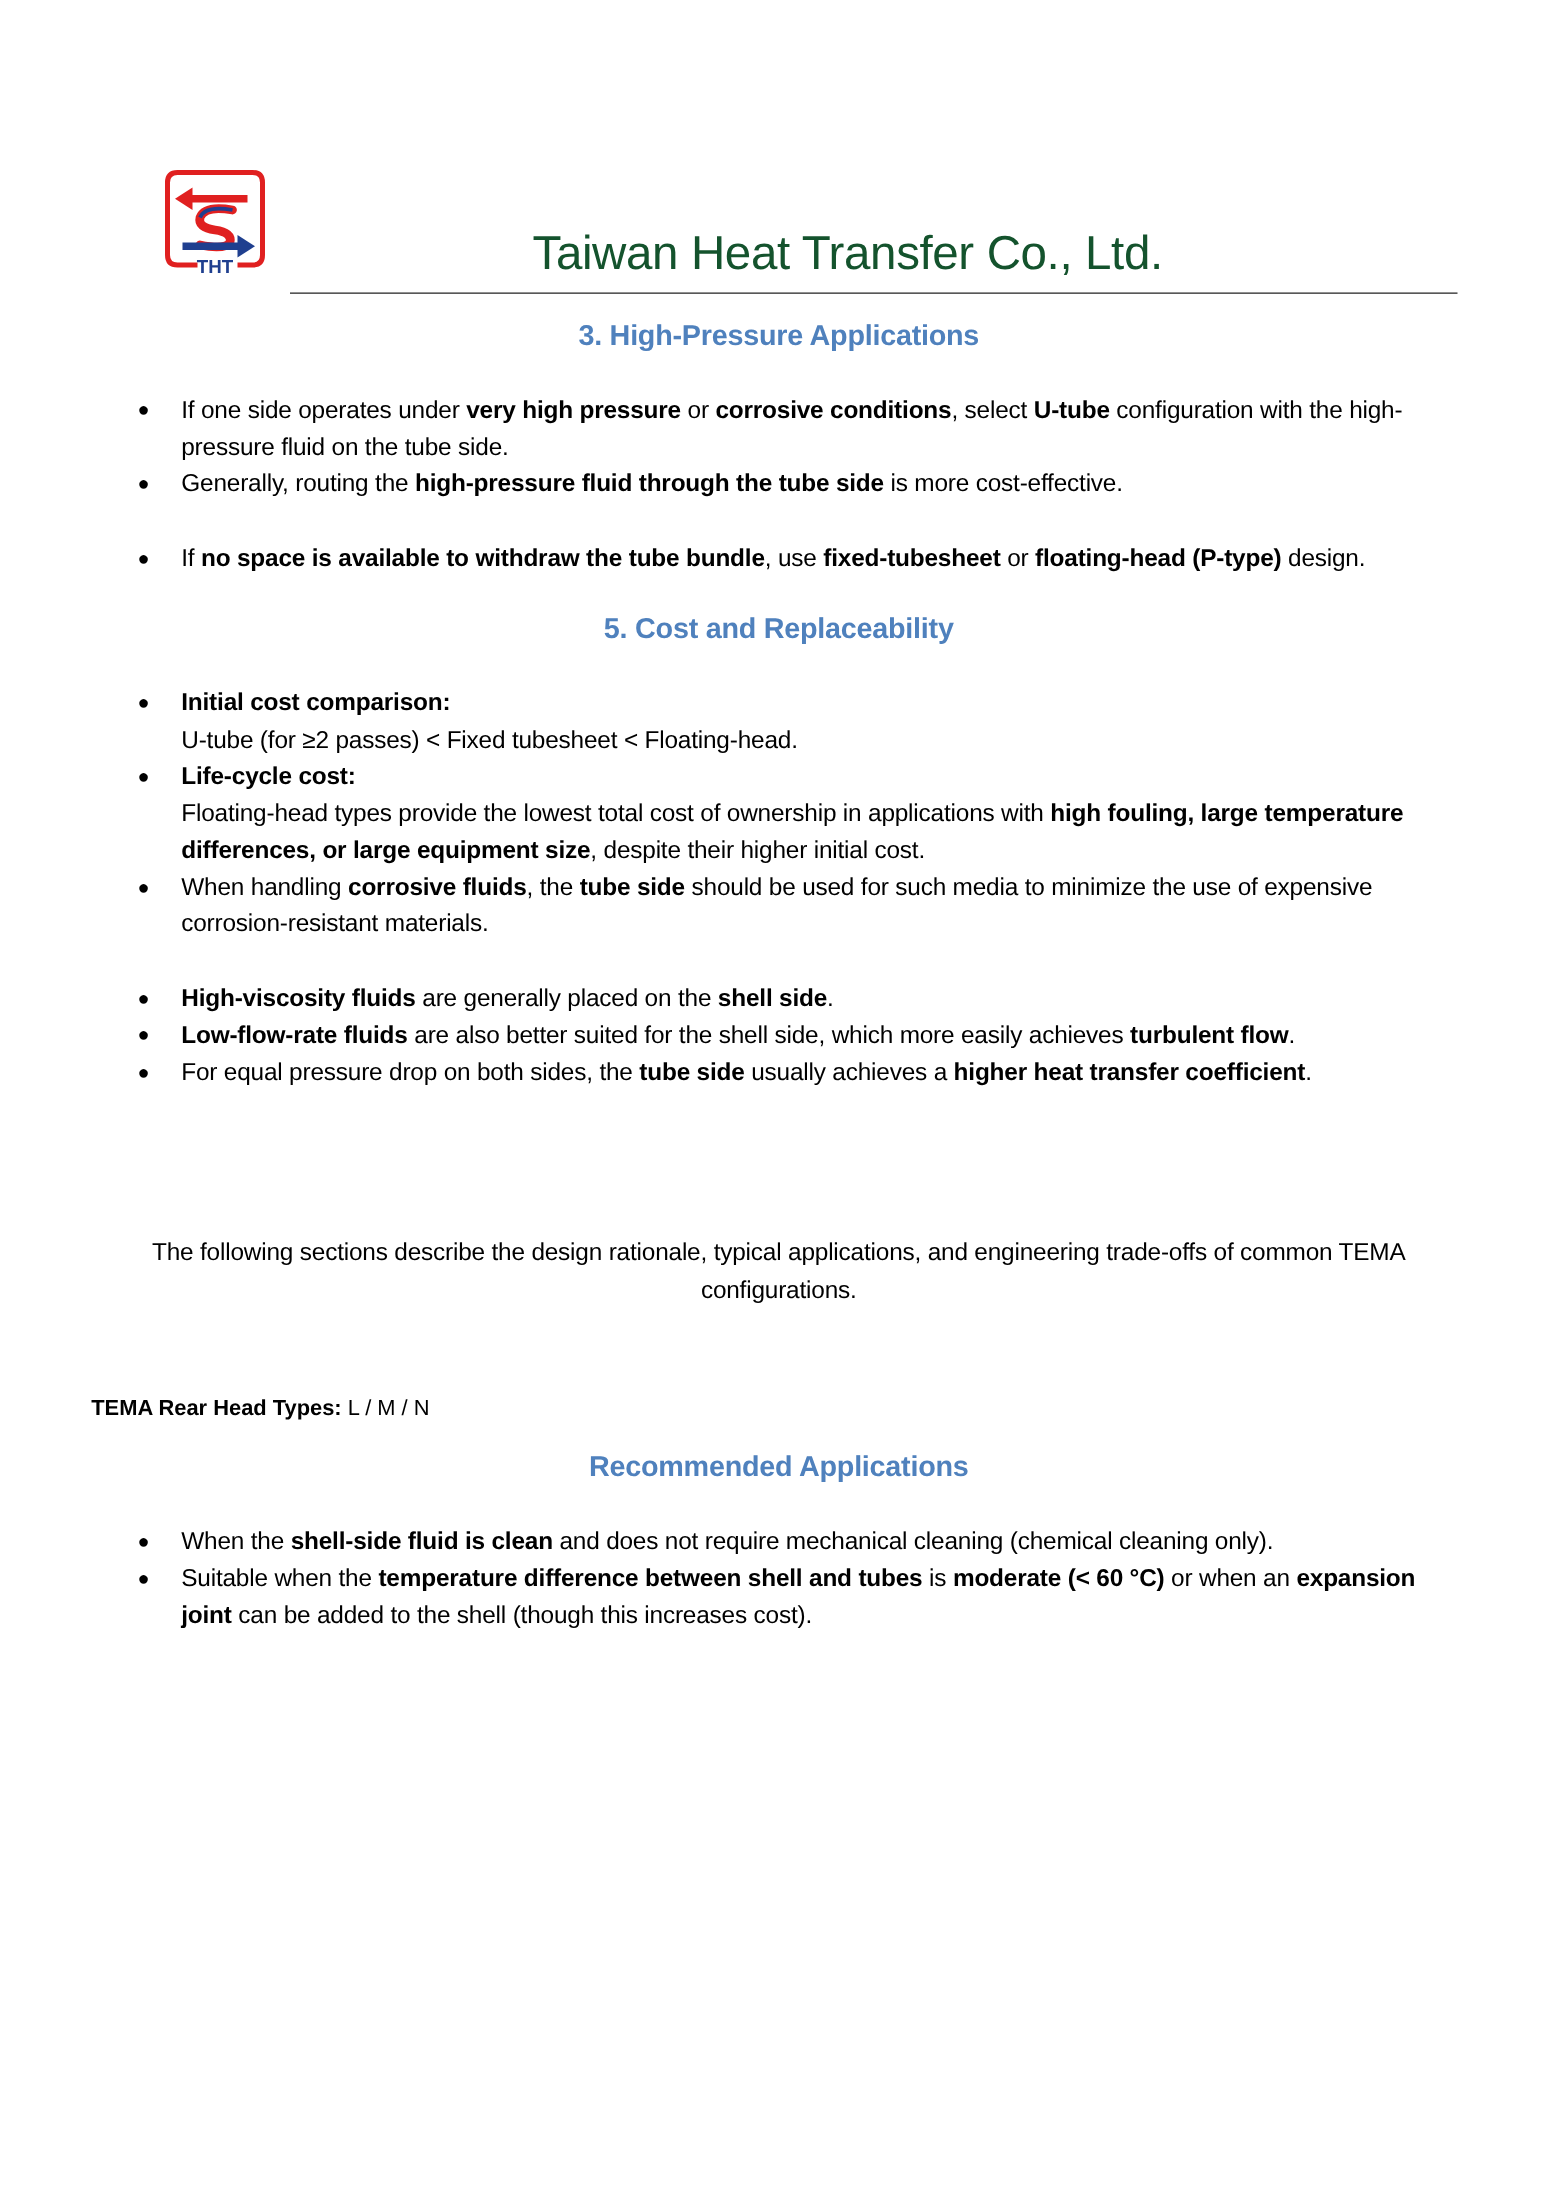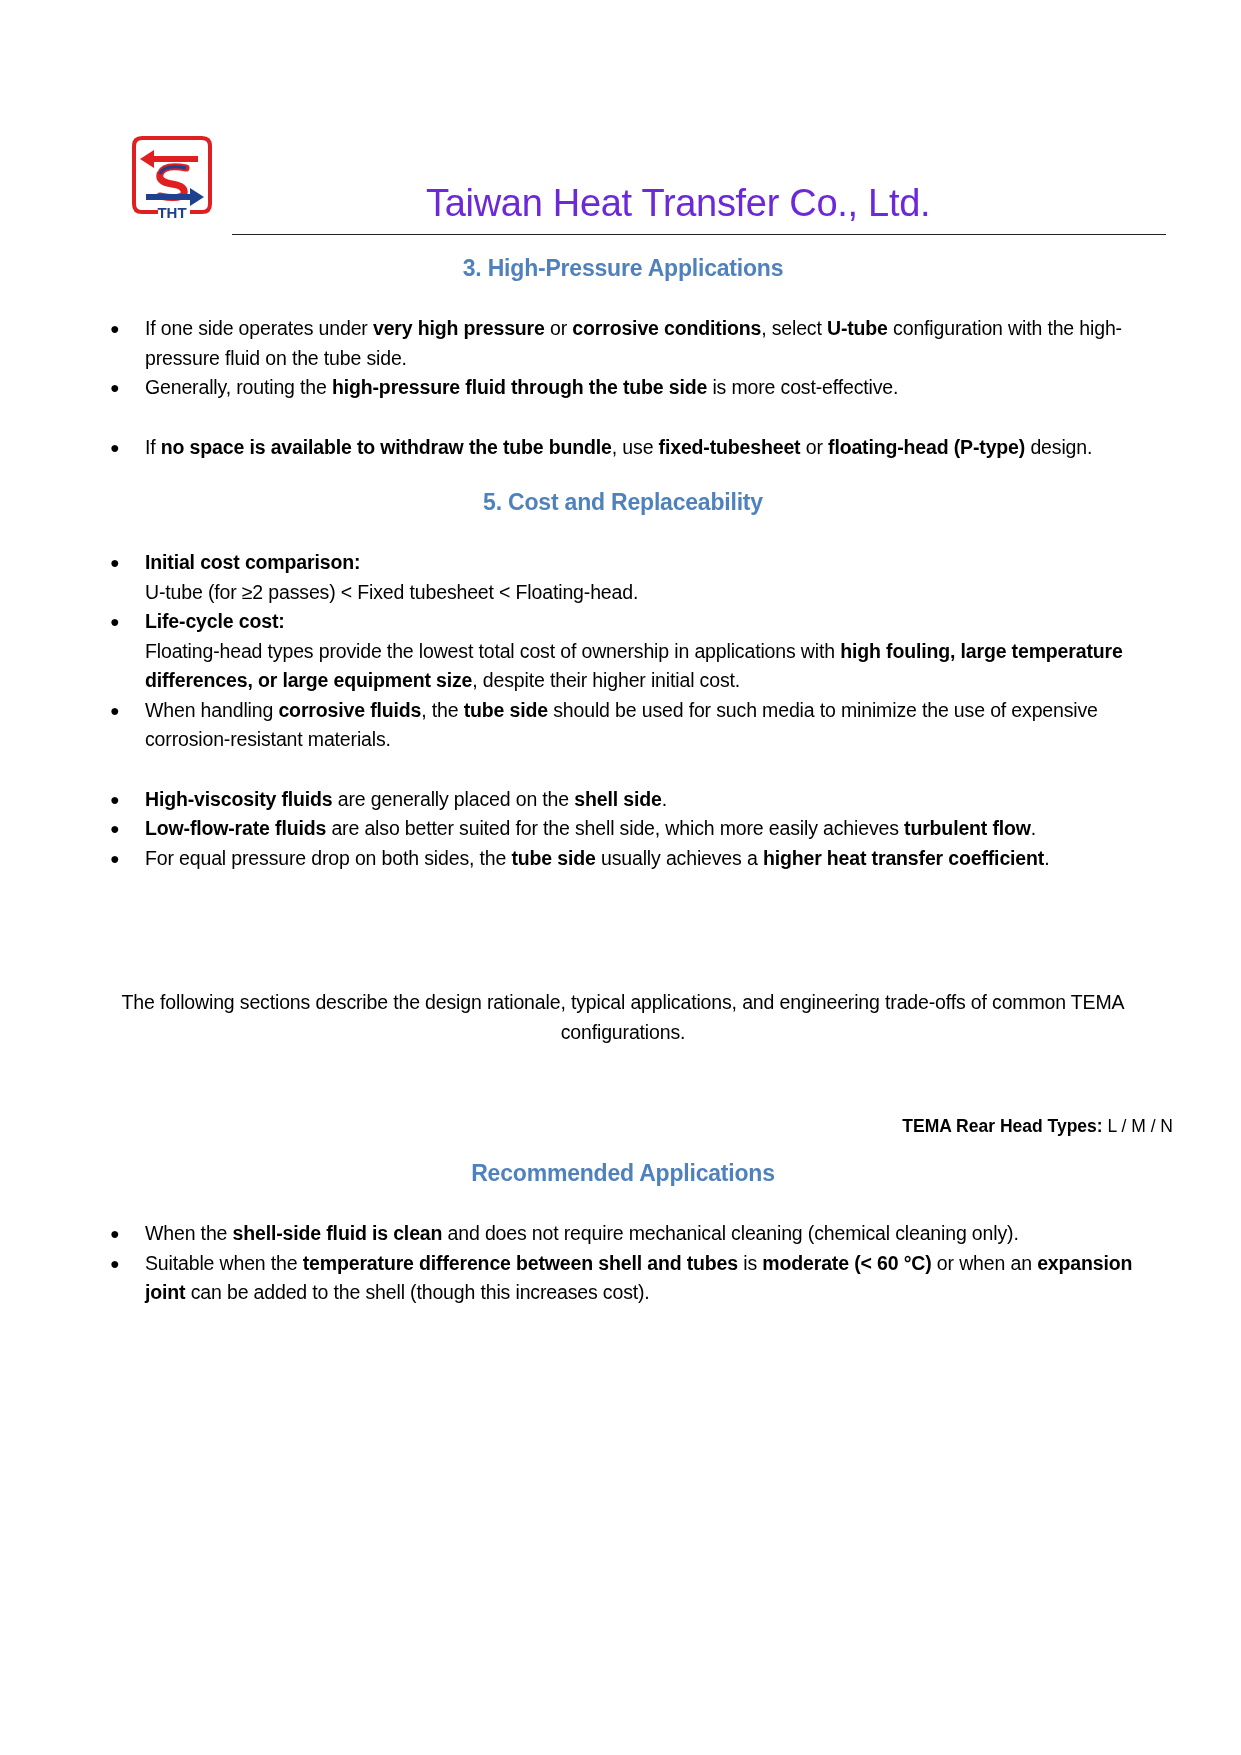--- a/index.html
+++ b/index.html
@@ -27,21 +27,21 @@
       top: 134px;
       width: 84px;
       height: 86px;
     }
     .company-title {
       position: absolute;
       left: 426px;
       top: 180px;
       font-size: 38px;
       line-height: 46px;
-      color: #6d28d9;
+      color: #14532d;
       letter-spacing: -0.3px;
     }
     .header-rule {
       position: absolute;
       left: 232px;
       top: 234px;
       width: 934px;
       height: 0;
       border-top: 1.6px solid #222;
     }
@@ -156,21 +156,21 @@
       <ul class="bullets" style="margin-top:30px;">
         <li><span class="bullet">●</span><b>High-viscosity fluids</b><span> are generally placed on the </span><b>shell side</b><span>.</span></li>
         <li><span class="bullet">●</span><b>Low-flow-rate fluids</b><span> are also better suited for the shell side, which more easily achieves </span><b>turbulent flow</b><span>.</span></li>
         <li><span class="bullet">●</span><span>For equal pressure drop on both sides, the </span><b>tube side</b><span> usually achieves a </span><b>higher heat transfer coefficient</b><span>.</span></li>
       </ul>
     </div>
 
     <p class="para" style="margin-top:114px;text-align:center;">The following sections describe the design rationale, typical applications, and engineering trade-offs of common TEMA configurations.</p>
 
     <div style="margin-top:66px;">
-      <p class="tema-line" style="margin-top:17px;text-align:right;"><b>TEMA Rear Head Types:</b><span> L / M / N</span></p>
+      <p class="tema-line" style="margin-top:17px;"><b>TEMA Rear Head Types:</b><span> L / M / N</span></p>
       <h2 class="section-heading" style="margin-top:18px;">Recommended Applications</h2>
       <ul class="bullets" style="margin-top:30px;">
         <li><span class="bullet">●</span><span>When the </span><b>shell-side fluid is clean</b><span> and does not require mechanical cleaning (chemical cleaning only).</span></li>
         <li><span class="bullet">●</span><span>Suitable when the </span><b>temperature difference between shell and tubes</b><span> is </span><b>moderate (&lt; 60 °C)</b><span> or when an </span><b>expansion joint</b><span> can be added to the shell (though this increases cost).</span></li>
       </ul>
     </div>
 
   </div>
 </div>
 

